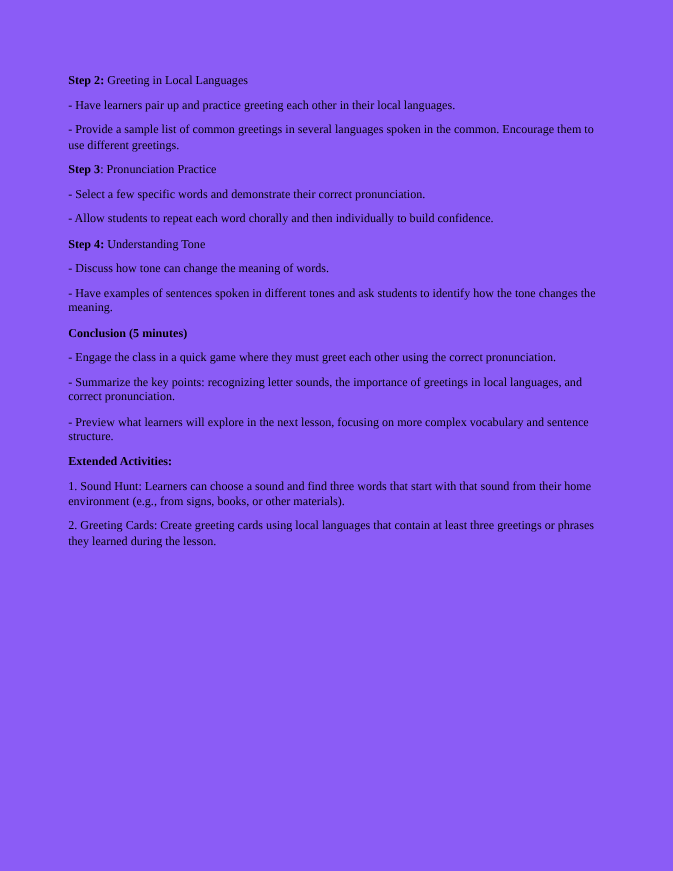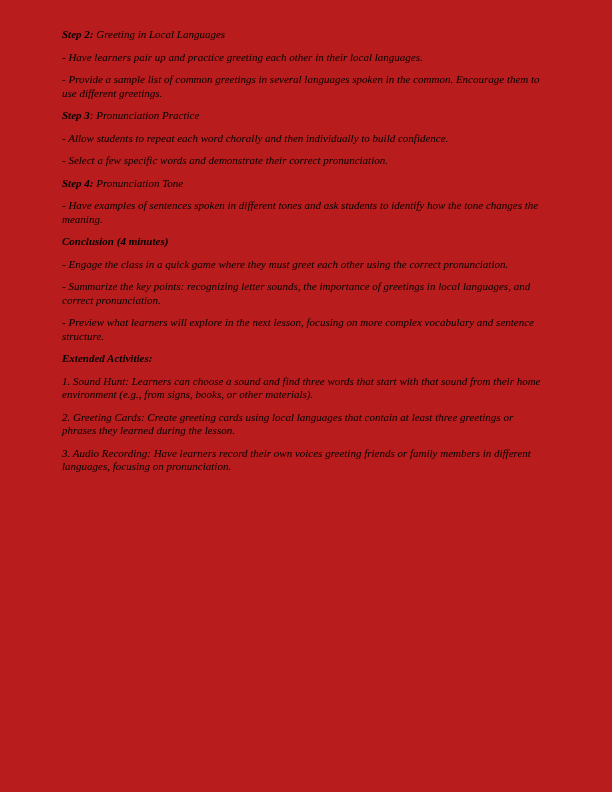--- a/index.html
+++ b/index.html
@@ -9,27 +9,26 @@
   }
   body {
     width: 612px;
     height: 792px;
     overflow: hidden;
   }
   .page {
     box-sizing: border-box;
     width: 612px;
     height: 792px;
-    background: #b91c1c;
-    padding: 28px 62px 0 62px;
+    background: #8b5cf6;
+    padding: 67px 62px 0 62px;
     font-family: "Liberation Serif", "DejaVu Serif", serif;
     font-size: 11px;
     line-height: 13.5px;
     color: #000000;
-    font-style: italic;
     -webkit-font-smoothing: antialiased;
   }
   .block {
     margin: 0 0 9px 0;
     text-align: left;
   }
   .block.heading {
   }
   .block.heading:first-child {
     margin-top: 0;
@@ -44,39 +43,39 @@
 <div class="page">
 
   <p class="block heading"><strong>Step 2:</strong><span> Greeting in Local Languages</span></p>
 
   <p class="block">- Have learners pair up and practice greeting each other in their local languages.</p>
 
   <p class="block">- Provide a sample list of common greetings in several languages spoken in the common. Encourage them to use different greetings.</p>
 
   <p class="block heading"><strong>Step 3</strong><span>: Pronunciation Practice</span></p>
 
+  <p class="block">- Select a few specific words and demonstrate their correct pronunciation.</p>
+
   <p class="block">- Allow students to repeat each word chorally and then individually to build confidence.</p>
 
-  <p class="block">- Select a few specific words and demonstrate their correct pronunciation.</p>
+  <p class="block heading"><strong>Step 4:</strong><span> Understanding Tone</span></p>
 
-  <p class="block heading"><strong>Step 4:</strong><span> Pronunciation Tone</span></p>
-
+  <p class="block">- Discuss how tone can change the meaning of words.</p>
 
   <p class="block">- Have examples of sentences spoken in different tones and ask students to identify how the tone changes the meaning.</p>
 
-  <p class="block heading"><strong>Conclusion (4 minutes)</strong><span></span></p>
+  <p class="block heading"><strong>Conclusion (5 minutes)</strong><span></span></p>
 
   <p class="block">- Engage the class in a quick game where they must greet each other using the correct pronunciation.</p>
 
   <p class="block">- Summarize the key points: recognizing letter sounds, the importance of greetings in local languages, and correct pronunciation.</p>
 
   <p class="block">- Preview what learners will explore in the next lesson, focusing on more complex vocabulary and sentence structure.</p>
 
   <p class="block heading"><strong>Extended Activities:</strong><span></span></p>
 
   <p class="block">1. Sound Hunt: Learners can choose a sound and find three words that start with that sound from their home environment (e.g., from signs, books, or other materials).</p>
 
   <p class="block">2. Greeting Cards: Create greeting cards using local languages that contain at least three greetings or phrases they learned during the lesson.</p>
 
-  <p class="block">3. Audio Recording: Have learners record their own voices greeting friends or family members in different languages, focusing on pronunciation.</p>
 
 
 </div>
 
 </body></html>

